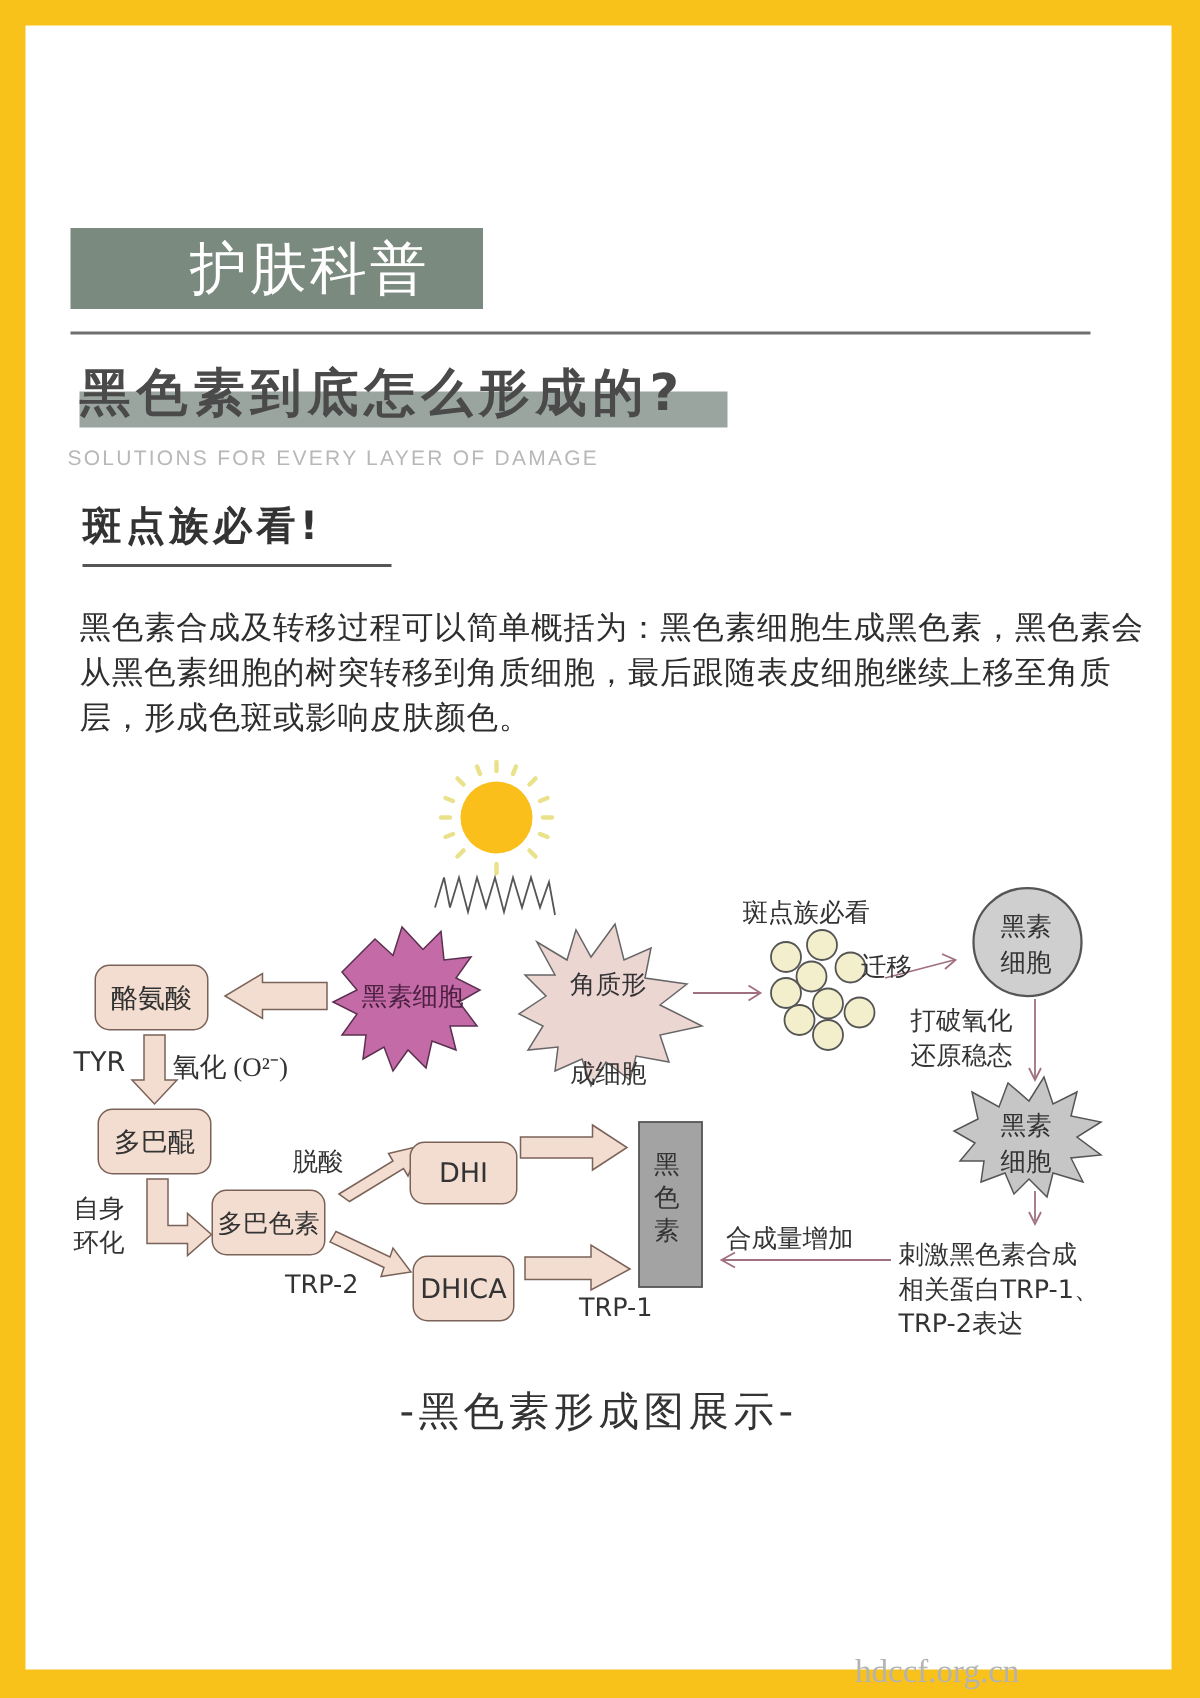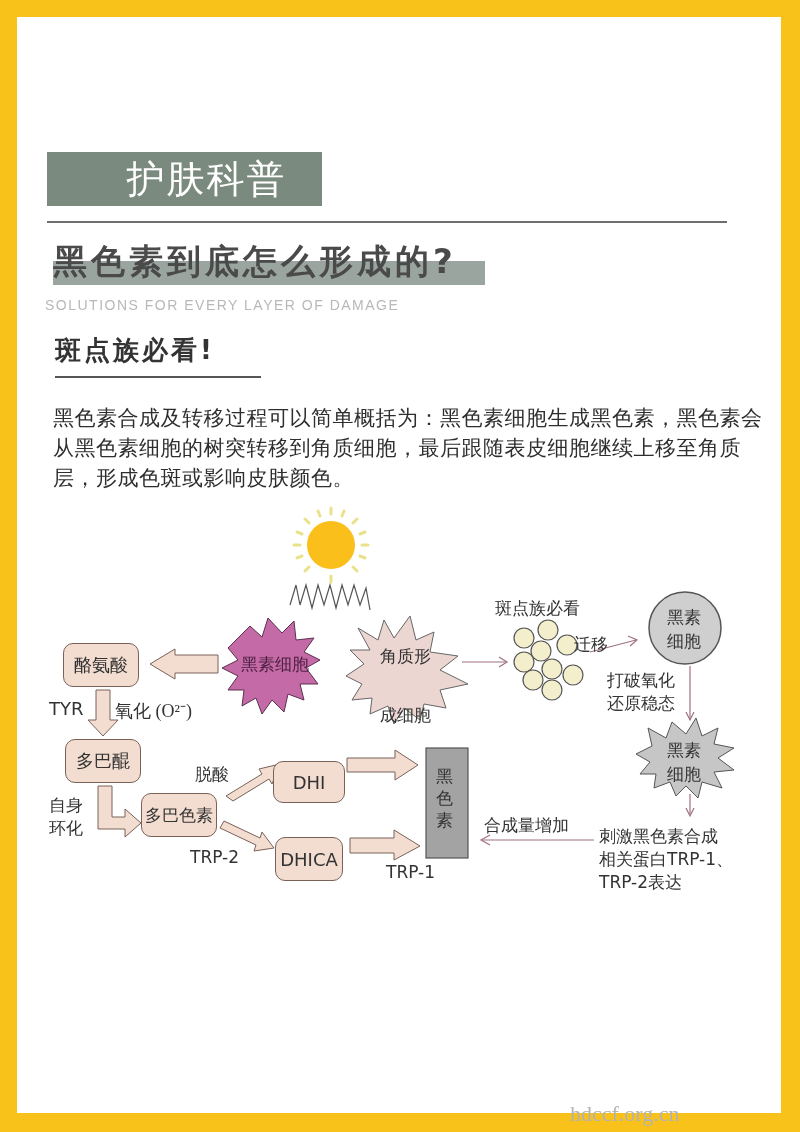--- a/index.html
+++ b/index.html
@@ -134,14 +134,15 @@
   <div class="box" style="left:124px;top:776px;width:74px;height:42px;font-size:17px;">多巴色素</div>
   <div class="lbl" style="left:178px;top:746px;">脱酸</div>
   <div class="box" style="left:256px;top:744px;width:70px;height:40px;">DHI</div>
   <div class="box" style="left:258px;top:820px;width:66px;height:42px;">DHICA</div>
   <div class="lbl" style="left:173px;top:830px;">TRP-2</div>
   <div class="lbl" style="left:333px;top:845px;margin-left:36px;">TRP-1</div>
   <div class="lbl" style="left:419px;top:748px;">黑</div>
   <div class="lbl" style="left:419px;top:770px;">色</div>
   <div class="lbl" style="left:419px;top:792px;">素</div>
 
+  <div class="caption">-黑色素形成图展示-</div>
   <div class="watermark">hdccf.org.cn</div>
 </div>
 
 </body></html>

